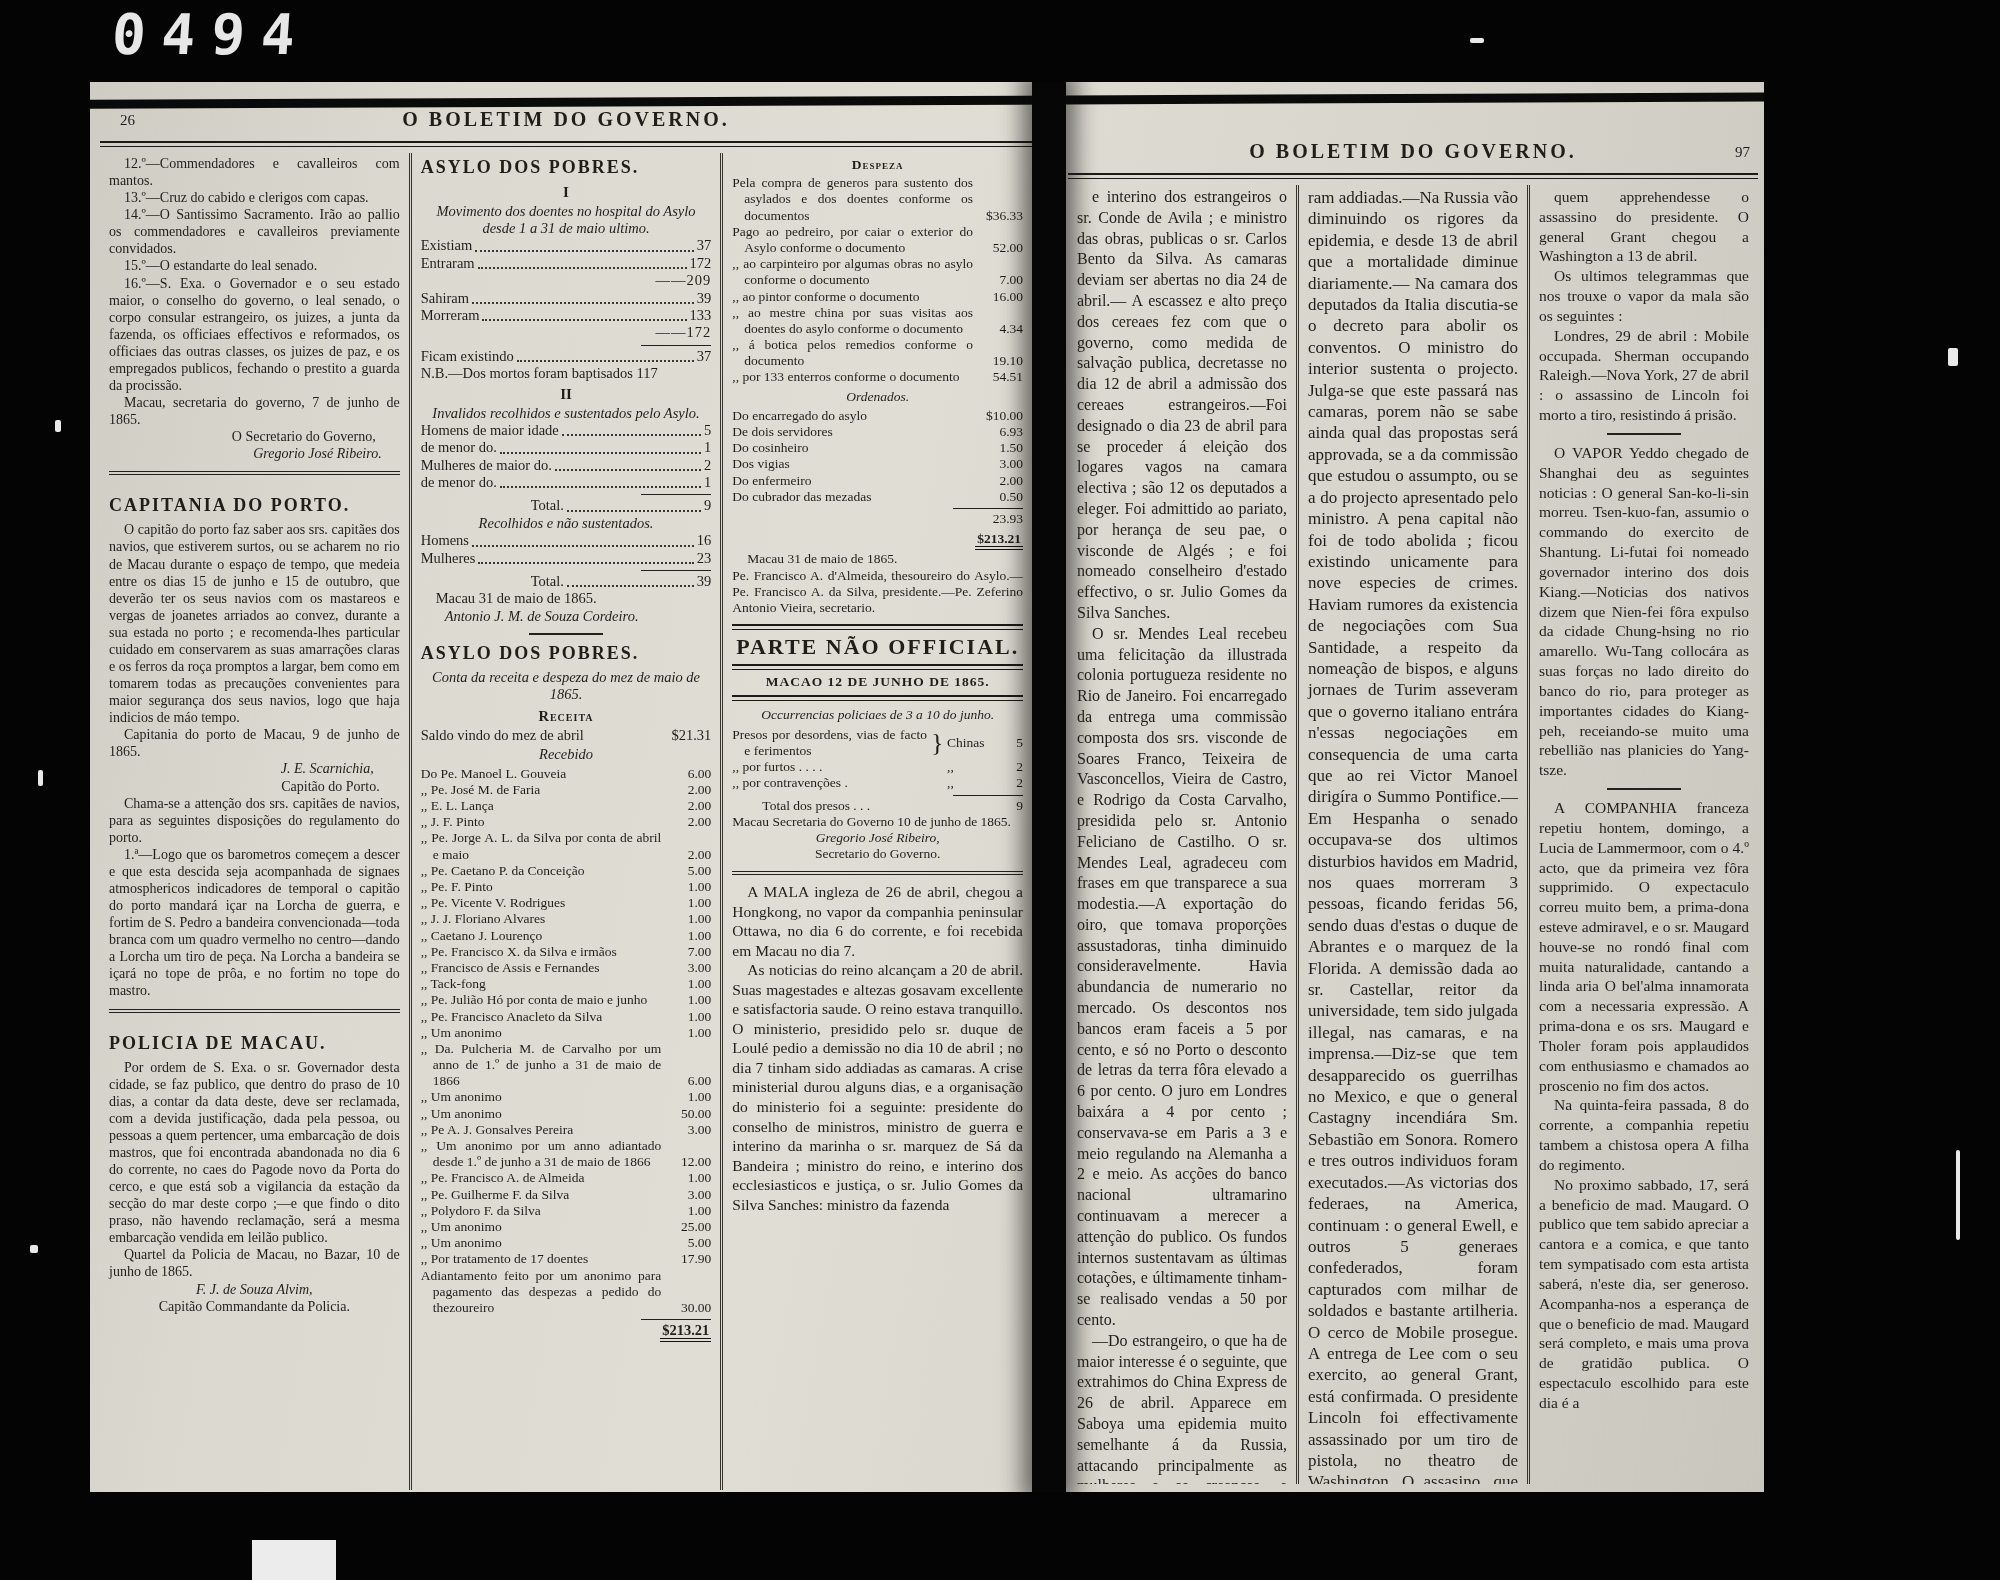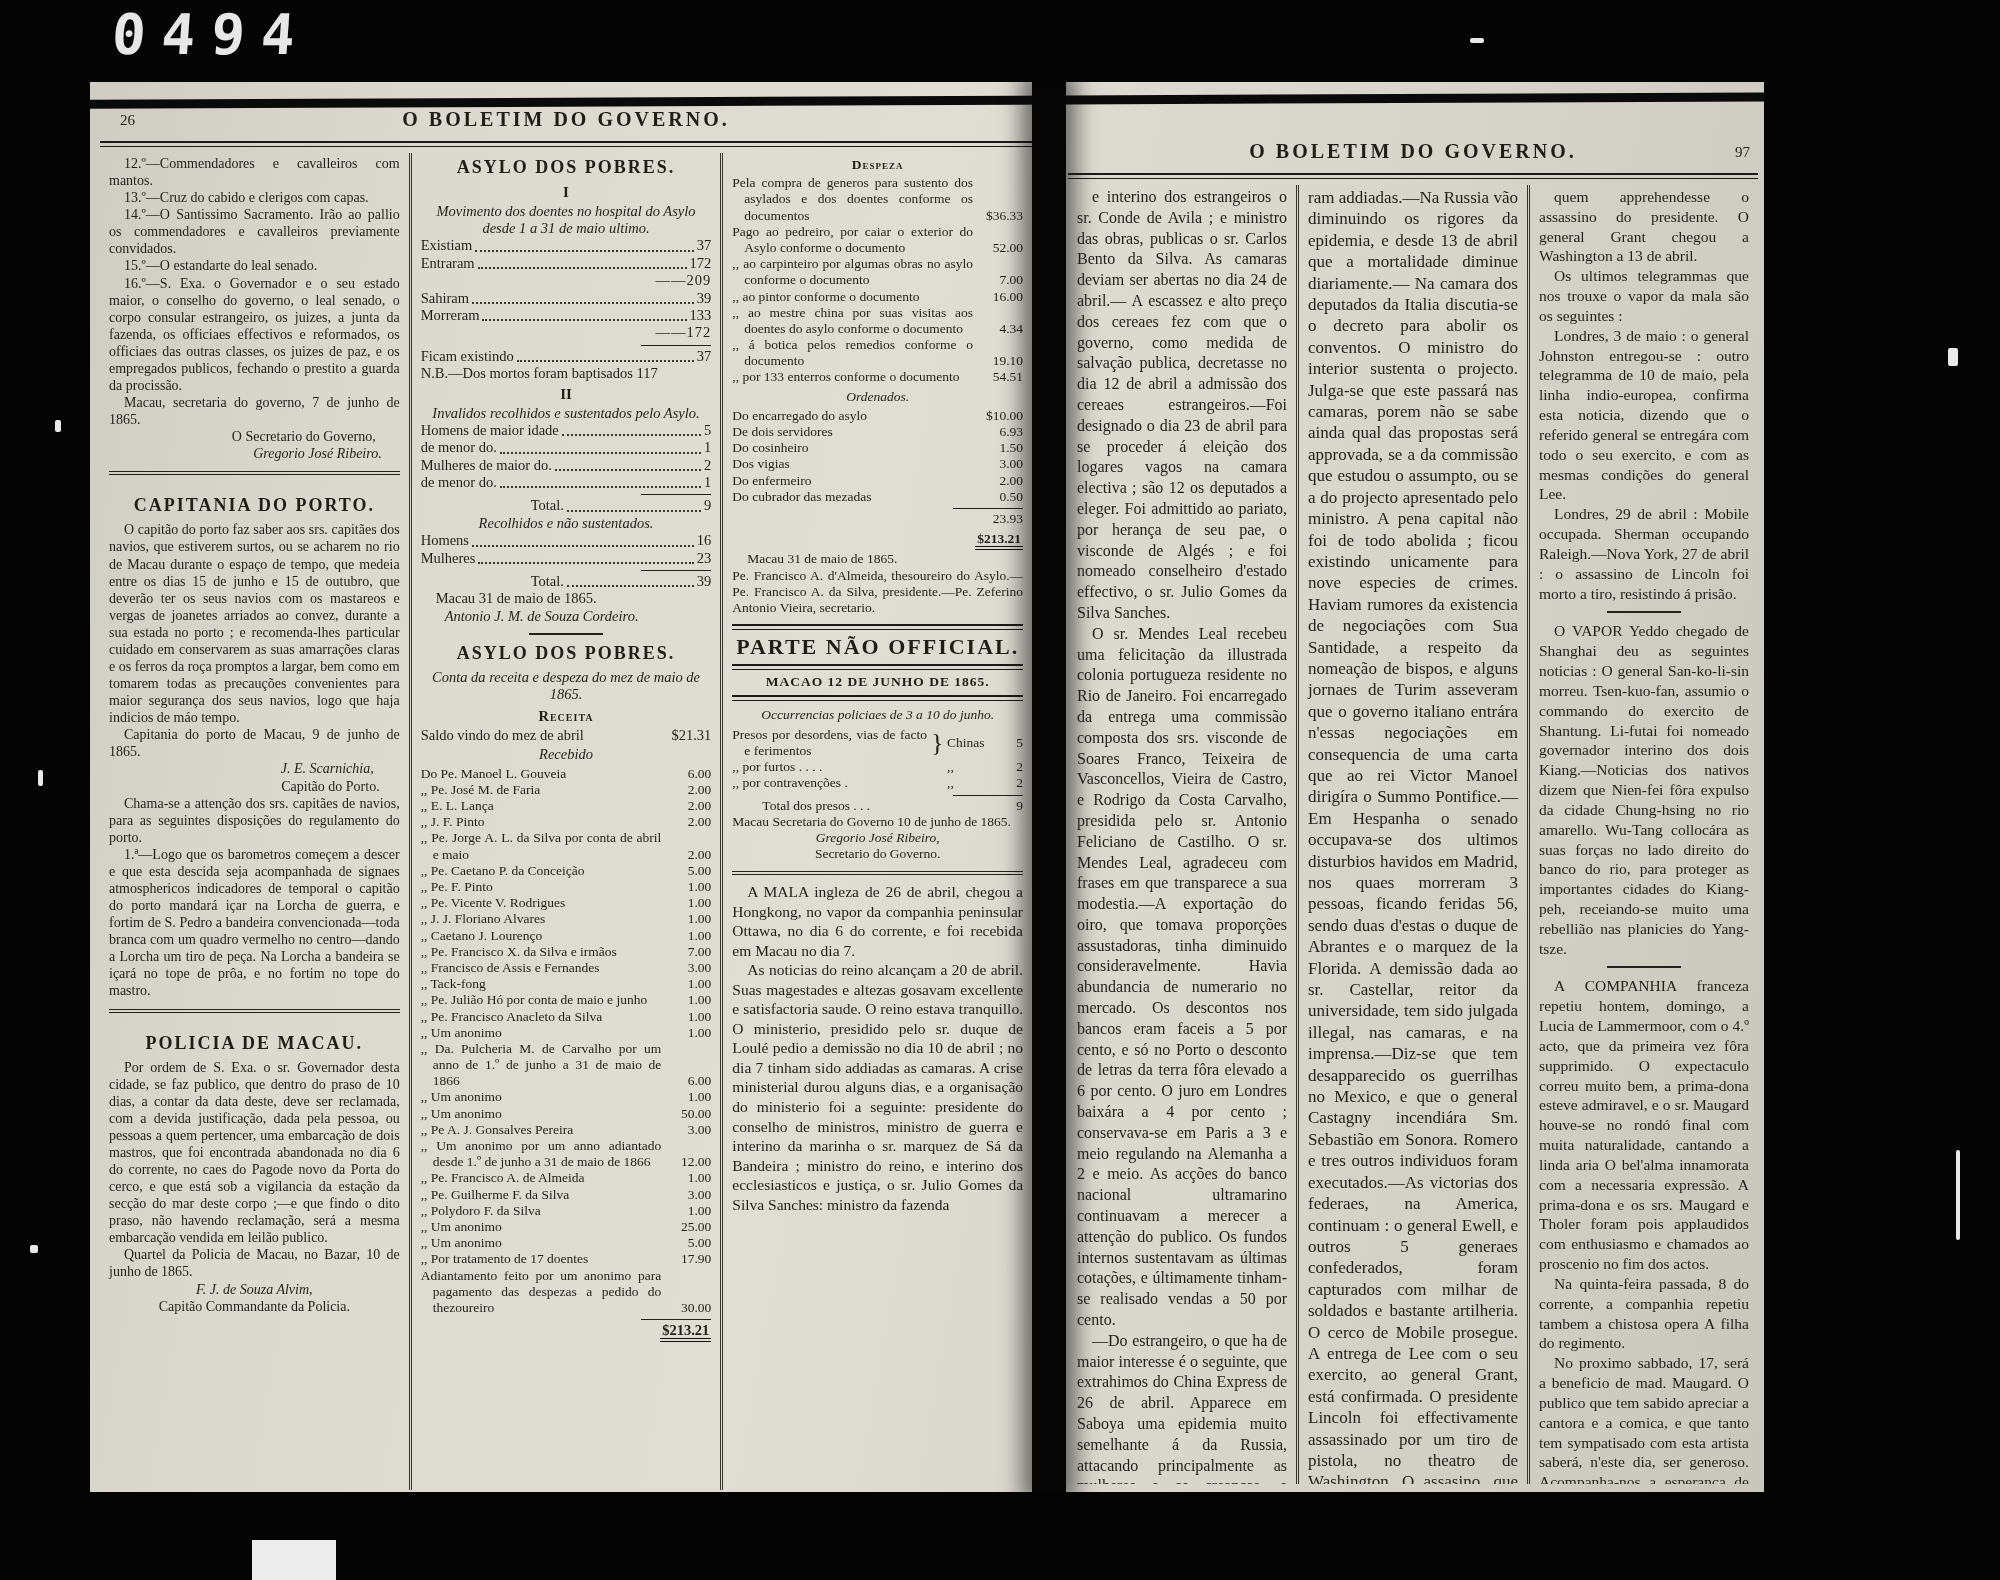--- a/index.html
+++ b/index.html
@@ -35,21 +35,21 @@
   .hr-head{flex:0 0 auto;border-top:2px solid #1c1a16;border-bottom:1px solid #1c1a16;height:3px;margin-top:3px;}
   .cols{flex:1;display:flex;margin-top:6px;overflow:hidden;}
   .col{flex:1;padding:2px 9px 0 9px;overflow:hidden;text-align:justify;}
   .col + .col{border-left:3px double #36322b;}
   
   p{margin:0;text-indent:15px;}
   .np{text-indent:0;}
   .it{font-style:italic;}
   .ctr{text-align:center;text-indent:0;}
   .rgt{text-align:right;text-indent:0;}
-  .h-sec{font-weight:bold;font-size:18px;letter-spacing:2px;text-align:center;text-indent:0;margin:20px 0 4px;}
+  .h-sec{font-weight:bold;font-size:18px;letter-spacing:2px;text-align:left;text-indent:0;margin:20px 0 4px;}
   .h-sub{font-weight:bold;font-size:15px;text-align:center;text-indent:0;margin:2px 0;}
   .h-sc{font-variant:small-caps;font-weight:bold;text-align:center;text-indent:0;letter-spacing:1px;margin:4px 0 2px;}
   .hr-sec{border-top:1px solid #24211c;border-bottom:1px solid #24211c;height:2px;margin:9px 0 7px;}
   .hr-short{width:74px;border-top:2px solid #24211c;margin:8px auto;}
   
   .t-c1{font-size:14px;line-height:1.22;}
   .t-stat{font-size:14.5px;line-height:1.2;}
   .t-list{font-size:13.5px;line-height:1.2;}
   .t-c3{font-size:13.5px;line-height:1.2;}
   .t-mala{font-size:15.5px;line-height:1.26;}
@@ -528,21 +528,20 @@
       <div class="col t-rc2">
 
       <p class="np">ram addiadas.—Na Russia vão diminuindo os rigores da epidemia, e desde 13 de abril que a mortalidade diminue diariamente.— Na camara dos deputados da Italia discutia-se o decreto para abolir os conventos.  O ministro do interior sustenta o projecto.  Julga-se que este passará nas camaras, porem não se sabe ainda qual das propostas será approvada, se a da commissão que estudou o assumpto, ou se a do projecto apresentado pelo ministro.  A pena capital não foi de todo abolida ; ficou existindo unicamente para nove especies de crimes.  Haviam rumores da existencia de negociações com Sua Santidade, a respeito da nomeação de bispos, e alguns jornaes de Turim asseveram que o governo italiano entrára n'essas negociações em consequencia de uma carta que ao rei Victor Manoel dirigíra o Summo Pontifice.—Em Hespanha o senado occupava-se dos ultimos disturbios havidos em Madrid, nos quaes morreram 3 pessoas, ficando feridas 56, sendo duas d'estas o duque de Abrantes e o marquez de la Florida.  A demissão dada ao sr. Castellar, reitor da universidade, tem sido julgada illegal, nas camaras, e na imprensa.—Diz-se que tem desapparecido os guerrilhas no Mexico, e que o general Castagny incendiára Sm. Sebastião em Sonora.  Romero e tres outros individuos foram executados.—As victorias dos federaes, na America, continuam :  o general Ewell, e outros 5 generaes confederados, foram capturados com milhar de soldados e bastante artilheria.  O cerco de Mobile prosegue.  A entrega de Lee com o seu exercito, ao general Grant, está confirmada.  O presidente Lincoln foi effectivamente assassinado por um tiro de pistola, no theatro de Washington.  O assasino, que se chama Wilkes Booth, poude chegar ao camarote em que se achava o presidente federal, dizendo-se portador de despachos importantes do general Grant.  Poude evadir-se depois do crime.  Por essa mesma occasião se attentou contra a vida do ministro Seward, que ficou gravemente ferido, mas ha esperanças que escape.  O filho do ministro, o sr. Frederico Seward, é que foi morto.  Este outro assassino tambem se poude escapar.  Offereceu-se um premio de $10,000, a</p>
         </div>
 
       <div class="col t-rc3">
         <div>
 
         <p>quem apprehendesse o assassino do presidente.  O general Grant chegou a Washington a 13 de abril.</p>
             <p>Os ultimos telegrammas que nos trouxe o vapor da mala são os seguintes :</p>
-            <p>Londres, 3 de maio :  o general Johnston entregou-se :  outro telegramma de 10 de maio, pela linha indio-europea, confirma esta noticia, dizendo que o referido general se entregára com todo o seu exercito, e com as mesmas condições do general Lee.</p>
             <p>Londres, 29 de abril :  Mobile occupada.  Sherman occupando Raleigh.—Nova York, 27 de abril : o assassino de Lincoln foi morto a tiro, resistindo á prisão.</p>
           </div>
         <div class="hr-short"></div>
         <div>
 
         <p>O VAPOR Yeddo chegado de Shanghai deu as seguintes noticias : O general San-ko-li-sin morreu. Tsen-kuo-fan, assumio o commando do exercito de Shantung.  Li-futai foi nomeado governador interino dos dois Kiang.—Noticias dos nativos dizem que Nien-fei fôra expulso da cidade Chung-hsing no rio amarello.  Wu-Tang collocára as suas forças no lado direito do banco do rio, para proteger as importantes cidades do Kiang-peh, receiando-se muito uma rebellião nas planicies do Yang-tsze.</p>
           </div>
         <div class="hr-short"></div>
         <div>
 

